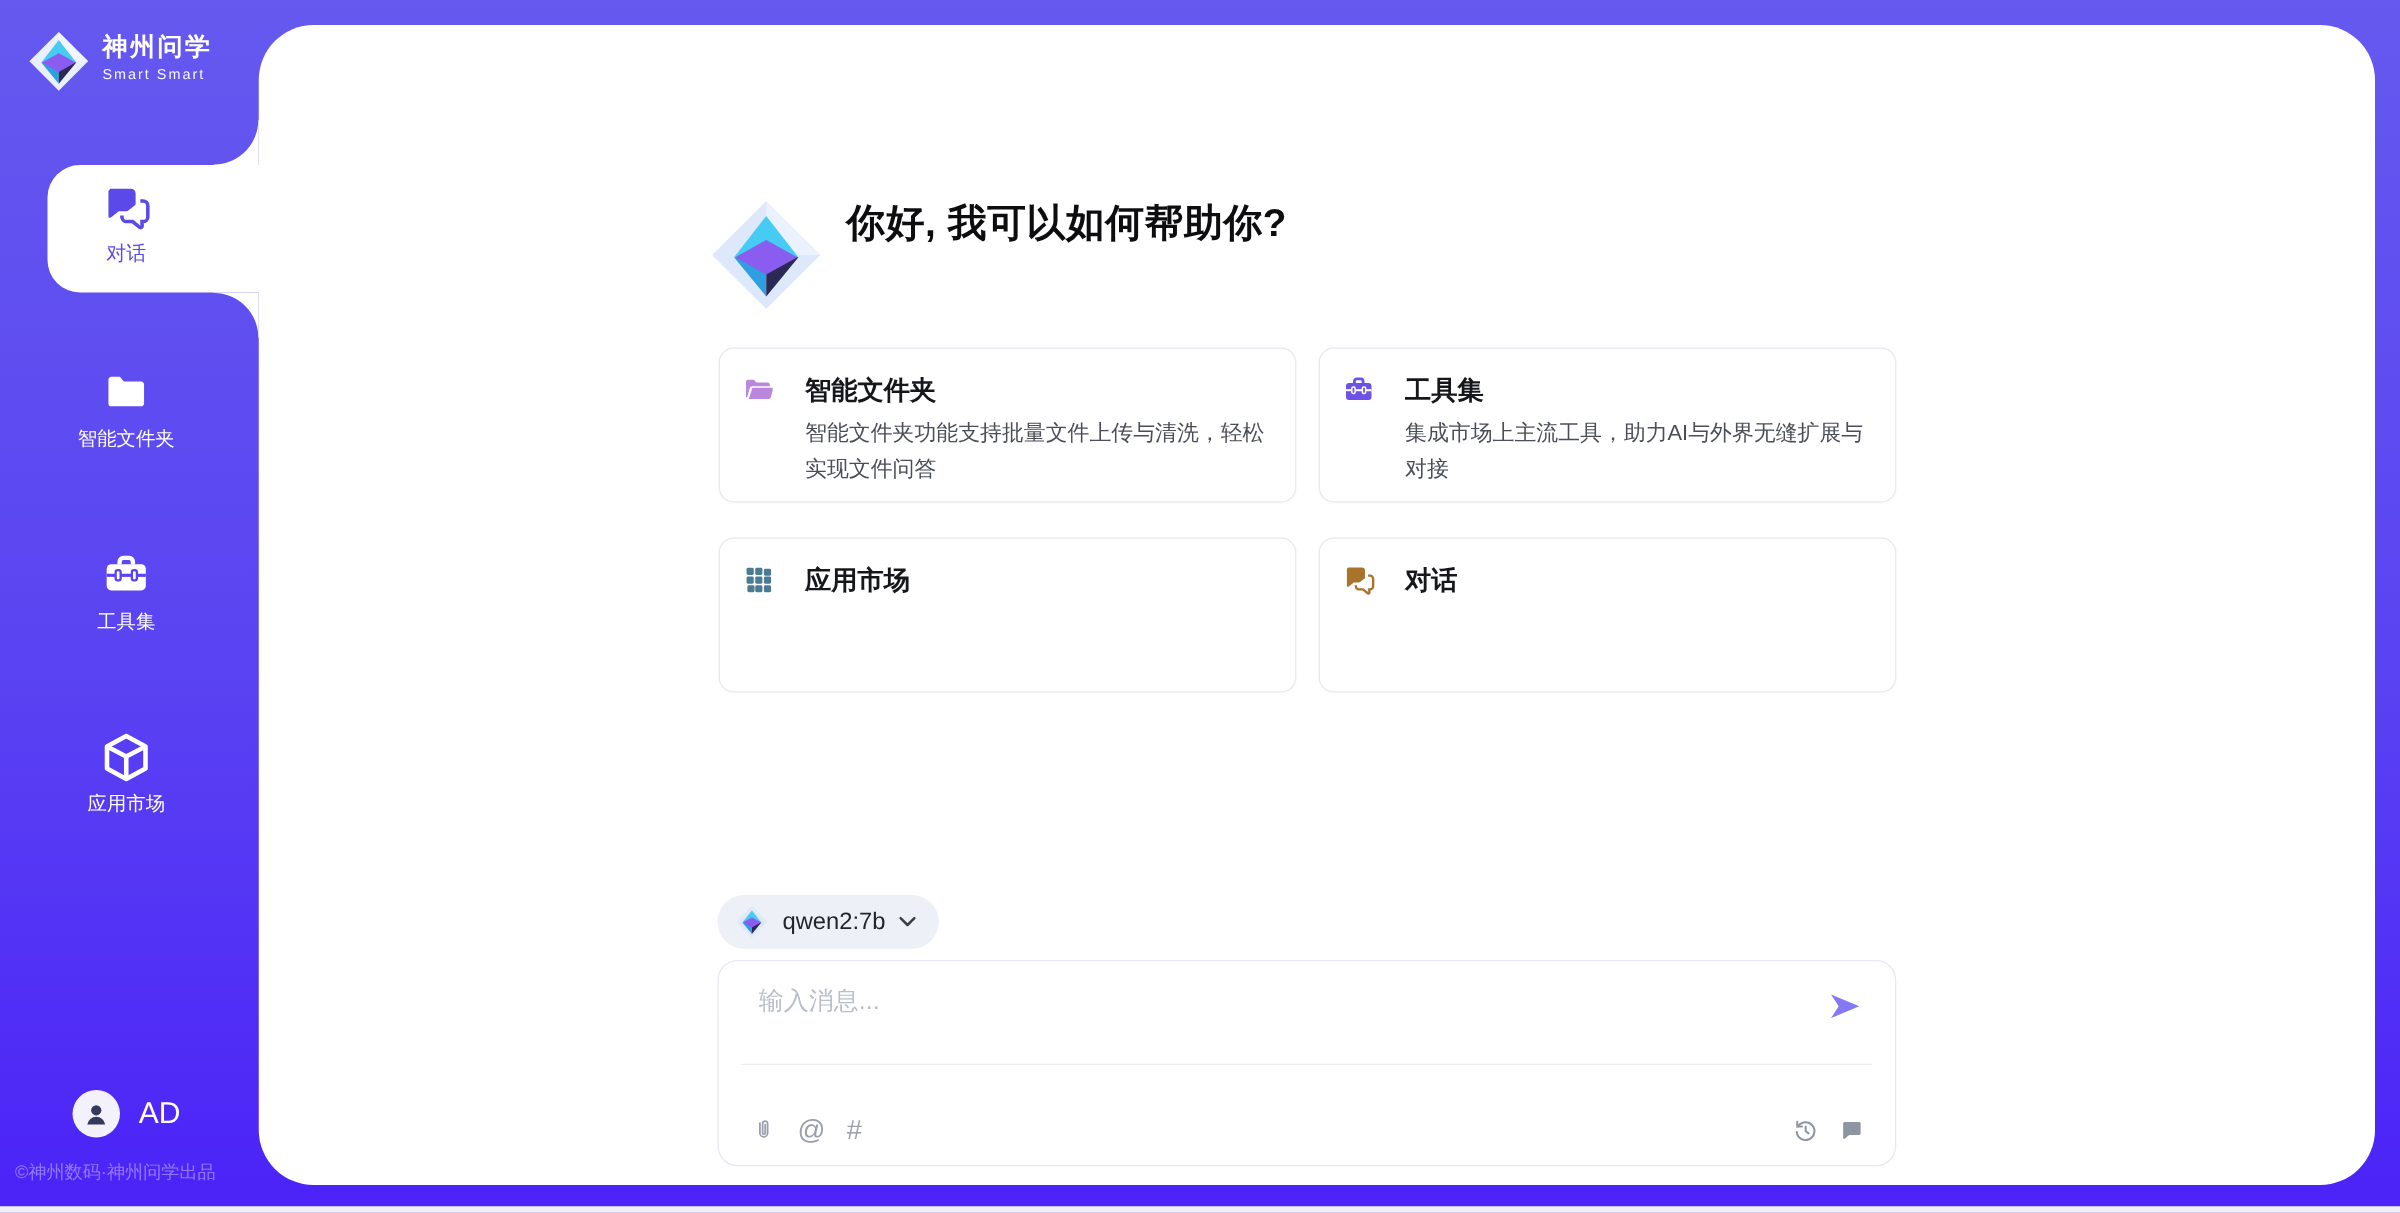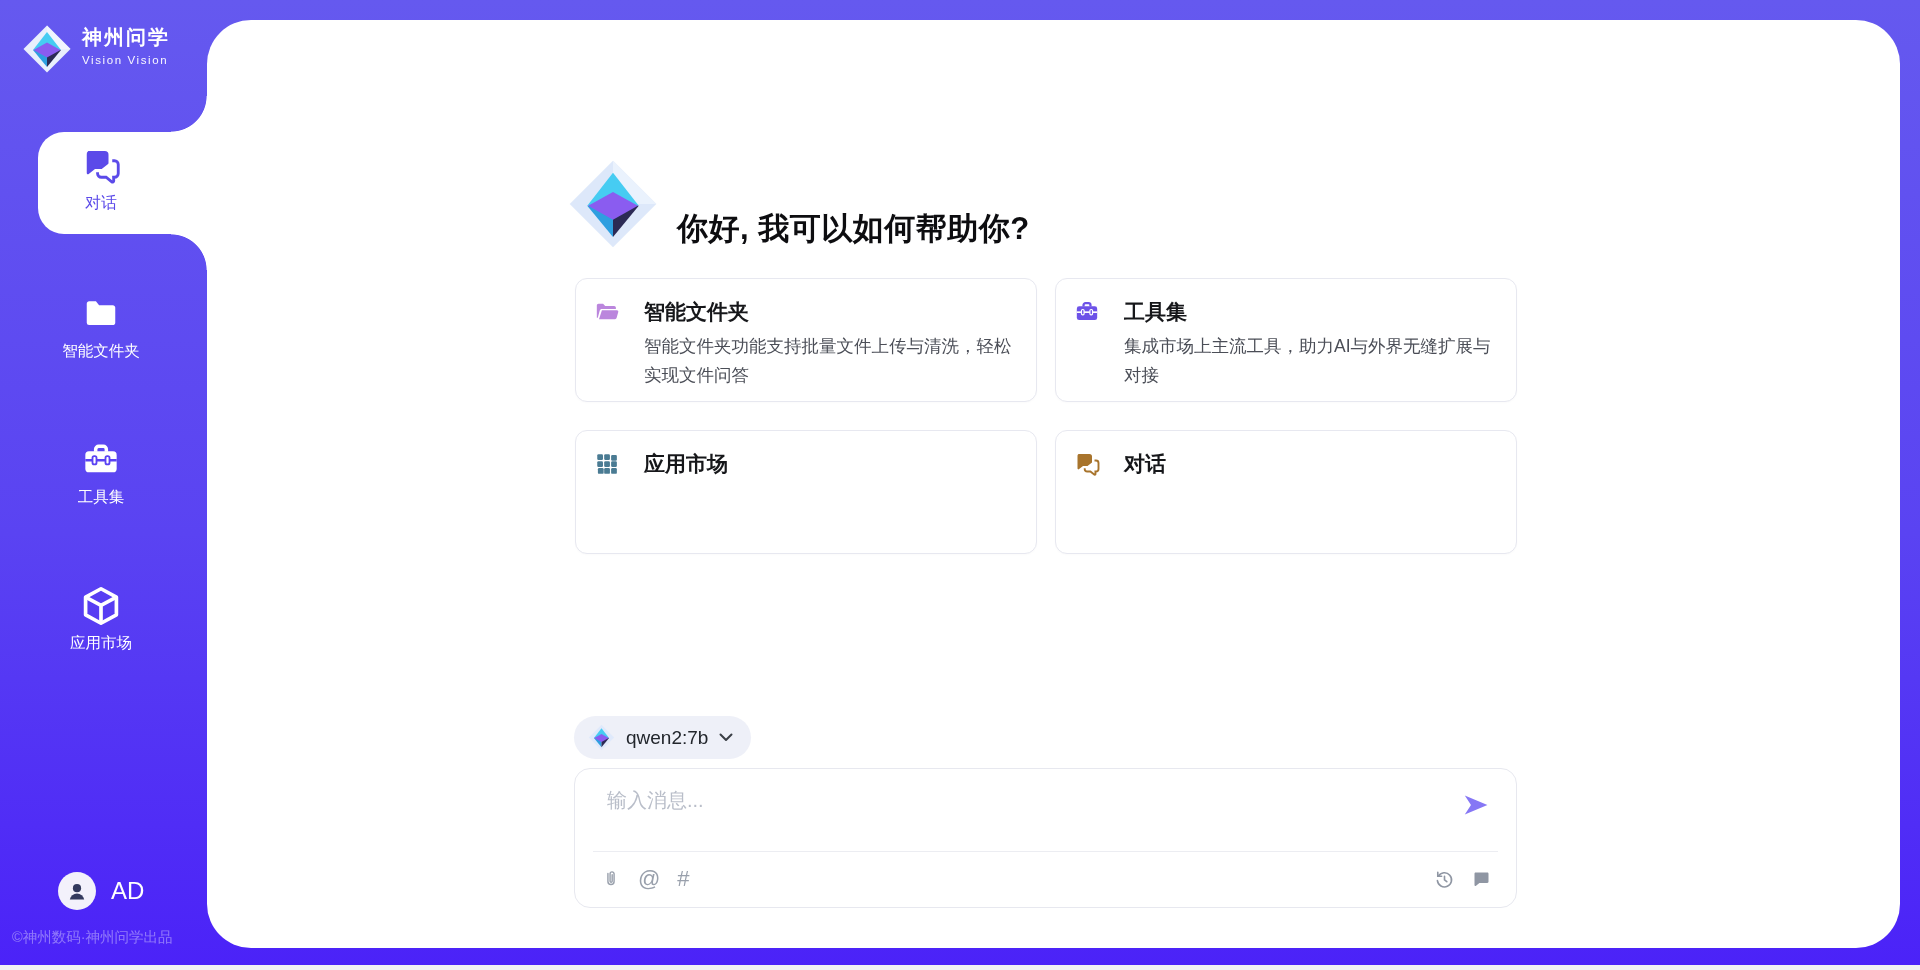--- a/index.html
+++ b/index.html
@@ -27,37 +27,37 @@
   .nav-item.active .nav-label { color:#5B4AE9; font-size:16px; }
 
   .user-row { position:absolute; left:58px; top:872px; display:flex; align-items:center; gap:15px; z-index:2; cursor:pointer; }
   .avatar { width:38px; height:38px; border-radius:50%; background:#f3f1fb; display:flex; align-items:center; justify-content:center; }
   .user-name { color:#fff; font-size:24px; }
   .copyright { position:absolute; left:12px; top:928px; width:210px; color:rgba(255,255,255,.38); font-size:14.5px; z-index:2; }
 
   
   .main-panel { position:absolute; left:207px; top:20px; right:20px; bottom:22px; background:#fff; border-radius:44px; z-index:0; }
 
-  .greeting { position:absolute; left:360px; top:138px; display:flex; align-items:flex-end; gap:18px; }
+  .greeting { position:absolute; left:360px; top:138px; display:flex; align-items:flex-start; gap:18px; }
   .greeting .logo-diamond { width:92px; height:92px; }
   .greeting-title { font-size:31px; font-weight:bold; color:#0d0d10; letter-spacing:.5px; }
 
   .cards { position:absolute; left:368px; top:258px; display:grid; grid-template-columns:462px 462px; grid-auto-rows:124px; column-gap:18px; row-gap:28px; }
   .card { background:#fff; border:1px solid #e7e8f0; border-radius:12px; padding:19px 22px 0 18px; cursor:pointer; box-shadow:0 1px 2px rgba(30,30,60,.02); }
   .card-head { display:flex; align-items:center; }
   .card-icon { width:30px; display:flex; align-items:center; }
   .card-icon svg { width:26px; height:26px; }
   .card-head .card-title { font-size:21px; font-weight:bold; color:#16171a; margin-left:20px; }
   .card-desc { margin-left:50px; margin-top:6px; font-size:17.5px; line-height:29px; color:#4b4e57; }
 
   .model-pill { position:absolute; left:367px; top:696px; height:43px; padding:0 18px 0 14px; display:flex; align-items:center; gap:11px; background:#eef0f8; border-radius:22px; cursor:pointer;justify-content:space-between; }
   .model-pill .logo-diamond { width:27px; height:27px; }
   .model-name { font-size:19px; color:#22262c; }
 
-  .composer { position:absolute; left:367px; top:748px; width:943px; height:140px; border:1.5px solid #e7e8ef; border-radius:16px; background:#fff; }
+  .composer { position:absolute; left:367px; top:748px; width:943px; height:165px; border:1.5px solid #e7e8ef; border-radius:16px; background:#fff; }
   .composer textarea {
     position:absolute; left:32px; top:18px; width:840px; height:56px; border:none; outline:none; resize:none;
     font-family:inherit; font-size:20px; color:#33363d; background:transparent;
   }
   .composer textarea::placeholder { color:#b9bec9; }
   .send-btn { position:absolute; right:26px; top:24px; width:28px; height:24px; cursor:pointer; }
   .composer-divider { position:absolute; left:18px; right:18px; top:82px; height:1px; background:#ecedf2; }
   .composer-tools { position:absolute; left:26px; bottom:16px; display:flex; align-items:center; gap:17px; }
   .composer-actions { position:absolute; right:24px; bottom:16px; display:flex; align-items:center; gap:15px; }
   .tool-btn { display:flex; align-items:center; justify-content:center; cursor:pointer; color:#99a0ac; }
@@ -74,21 +74,21 @@
     <svg class="logo-diamond" viewBox="0 0 100 100">
       <polygon points="50,3 97,50 50,97 3,50" fill="#e9effc"></polygon>
       <polygon points="50,3 97,50 50,50" fill="#f4f8ff" opacity=".7"></polygon>
       <polygon points="50,16 78,52 22,52" fill="#46ccf2"></polygon>
       <polygon points="22,52 50,52 50,86" fill="#2e9fe0"></polygon>
       <polygon points="50,52 78,52 50,86" fill="#2b2a55"></polygon>
       <polygon points="50,37 77,52 50,67 23,52" fill="#8a5cf0"></polygon>
     </svg>
     <div class="brand-text">
       <div class="brand-title">神州问学</div>
-      <div class="brand-sub">Vision Vision</div>
+      <div class="brand-sub">Smart Smart</div>
     </div>
   </div>
 
   <div class="tab-active"></div>
   <div class="fillet top"></div>
   <div class="fillet bot"></div>
 
   <div class="nav-item active" style="top:144px">
     <span class="icon">
       <svg width="42" height="36" viewBox="0 0 26 24" style="color:#5B4AE9">

